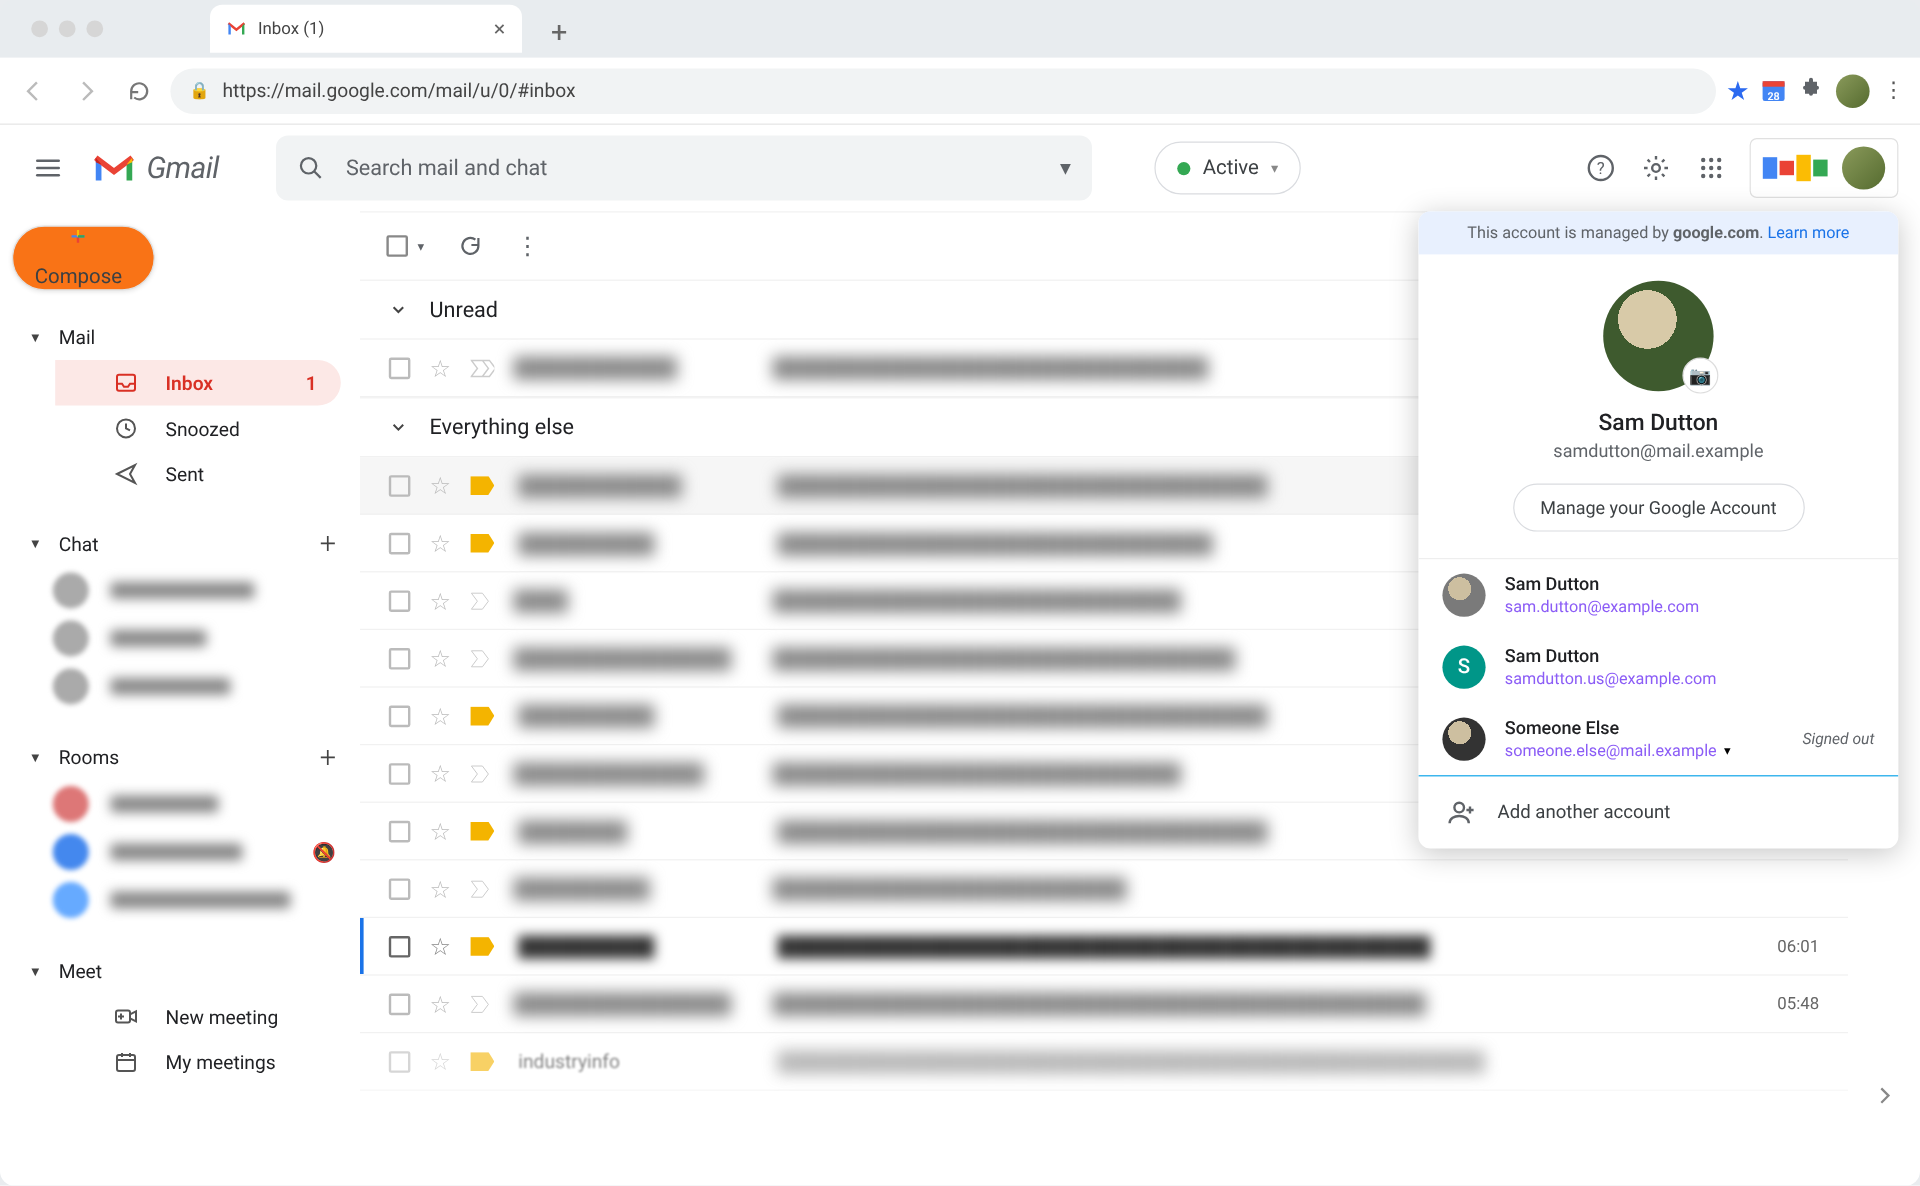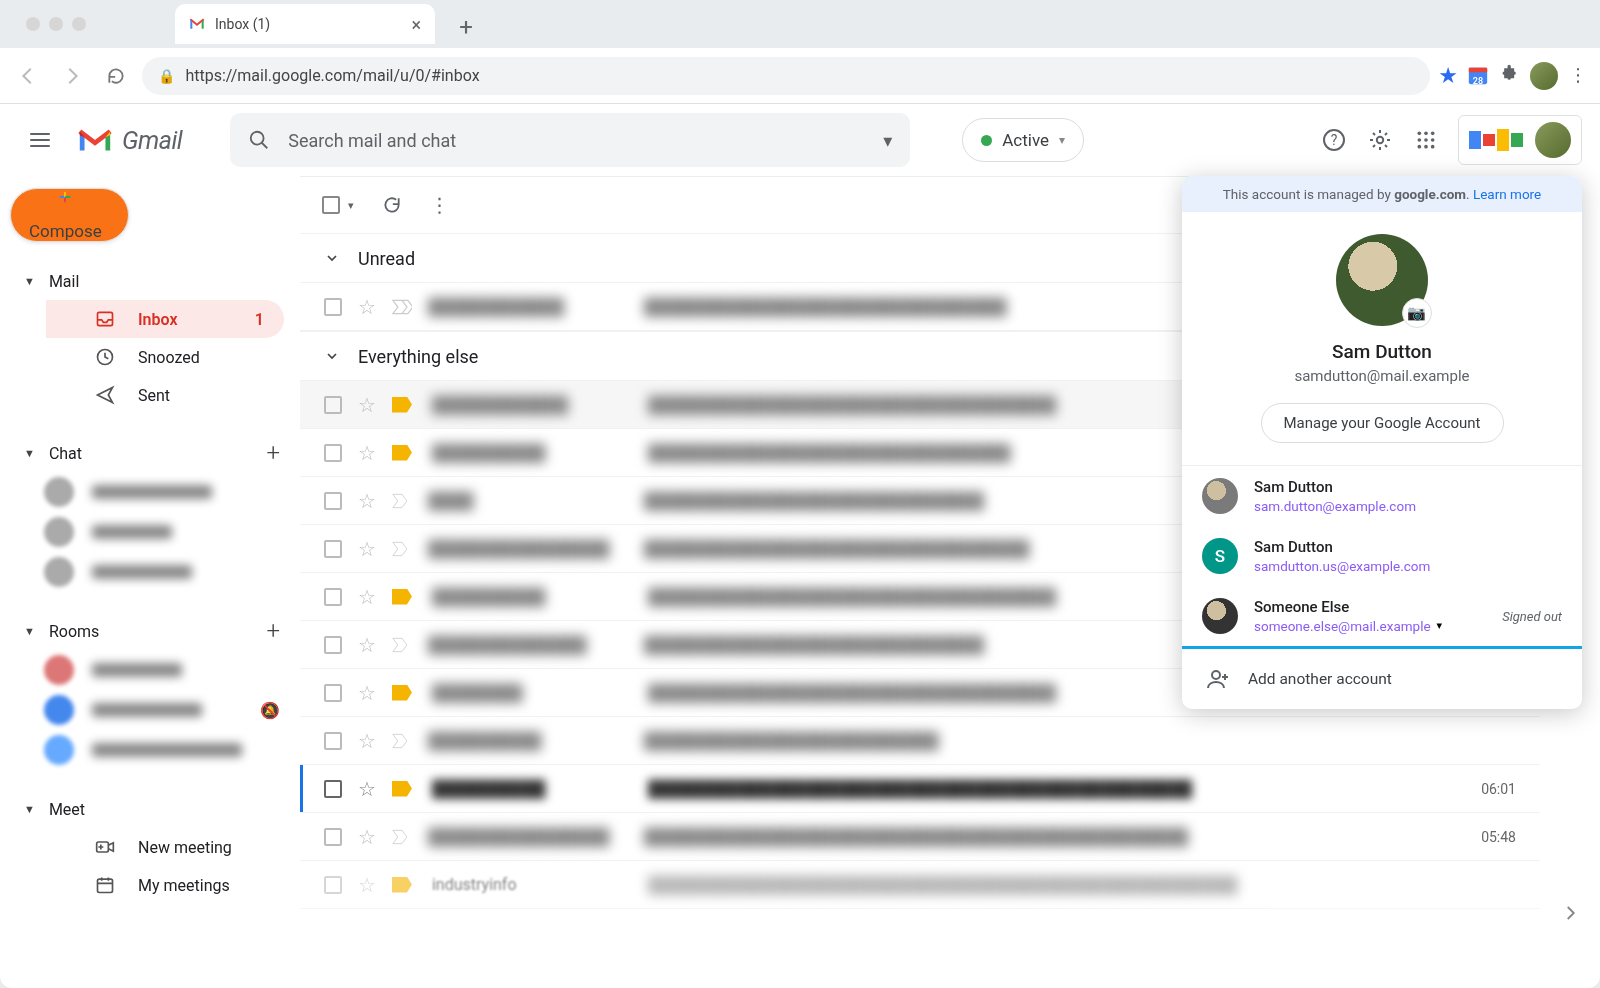--- a/index.html
+++ b/index.html
@@ -94,21 +94,21 @@
 .pop-name { margin-top:14px; font-size:19px; color:#202124; font-weight:500;}
 .pop-email { margin-top:4px; font-size:15px; color:#5f6368;}
 .manage-btn { margin-top:18px; height:40px; padding:0 22px; border:1px solid #dadce0; border-radius:20px; background:#fff; font-size:15px; color:#3c4043; display:flex; align-items:center;}
 .pop-accounts { border-top:1px solid #eee;}
 .acct { display:flex; align-items:center; padding: 12px 20px; gap:16px; font-size:15px; }
 .acct .av { width:36px; height:36px; border-radius:50%; display:flex; align-items:center; justify-content:center; color:#fff; font-weight:500; font-size:17px;}
 .acct .info .nm{ color:#202124; font-weight:500;}
 .acct .info .em{ color:#8b5cf6; font-size:13.5px; margin-top:2px;}
 .acct .right-note{ margin-left:auto; font-size:13px; color:#5f6368; font-style:italic; display:flex; align-items:center; gap:6px;}
 .dd-caret{ font-size:11px;}
-.add-acct { display:flex; align-items:center; padding: 18px 24px; gap:18px; font-size:15.5px; color:#3c4043; border-top:3px solid #0ea5e9;}
+.add-acct { display:flex; align-items:center; padding: 18px 24px; gap:18px; font-size:15.5px; color:#3c4043; border-top:1px solid #0ea5e9;}
 svg { display:block; }
 </style>
 </head>
 <body>
 
 <div class="window">
 
   <div class="browser-top">
     <div class="traffic-row">
       <div class="traffic-dot"></div>

